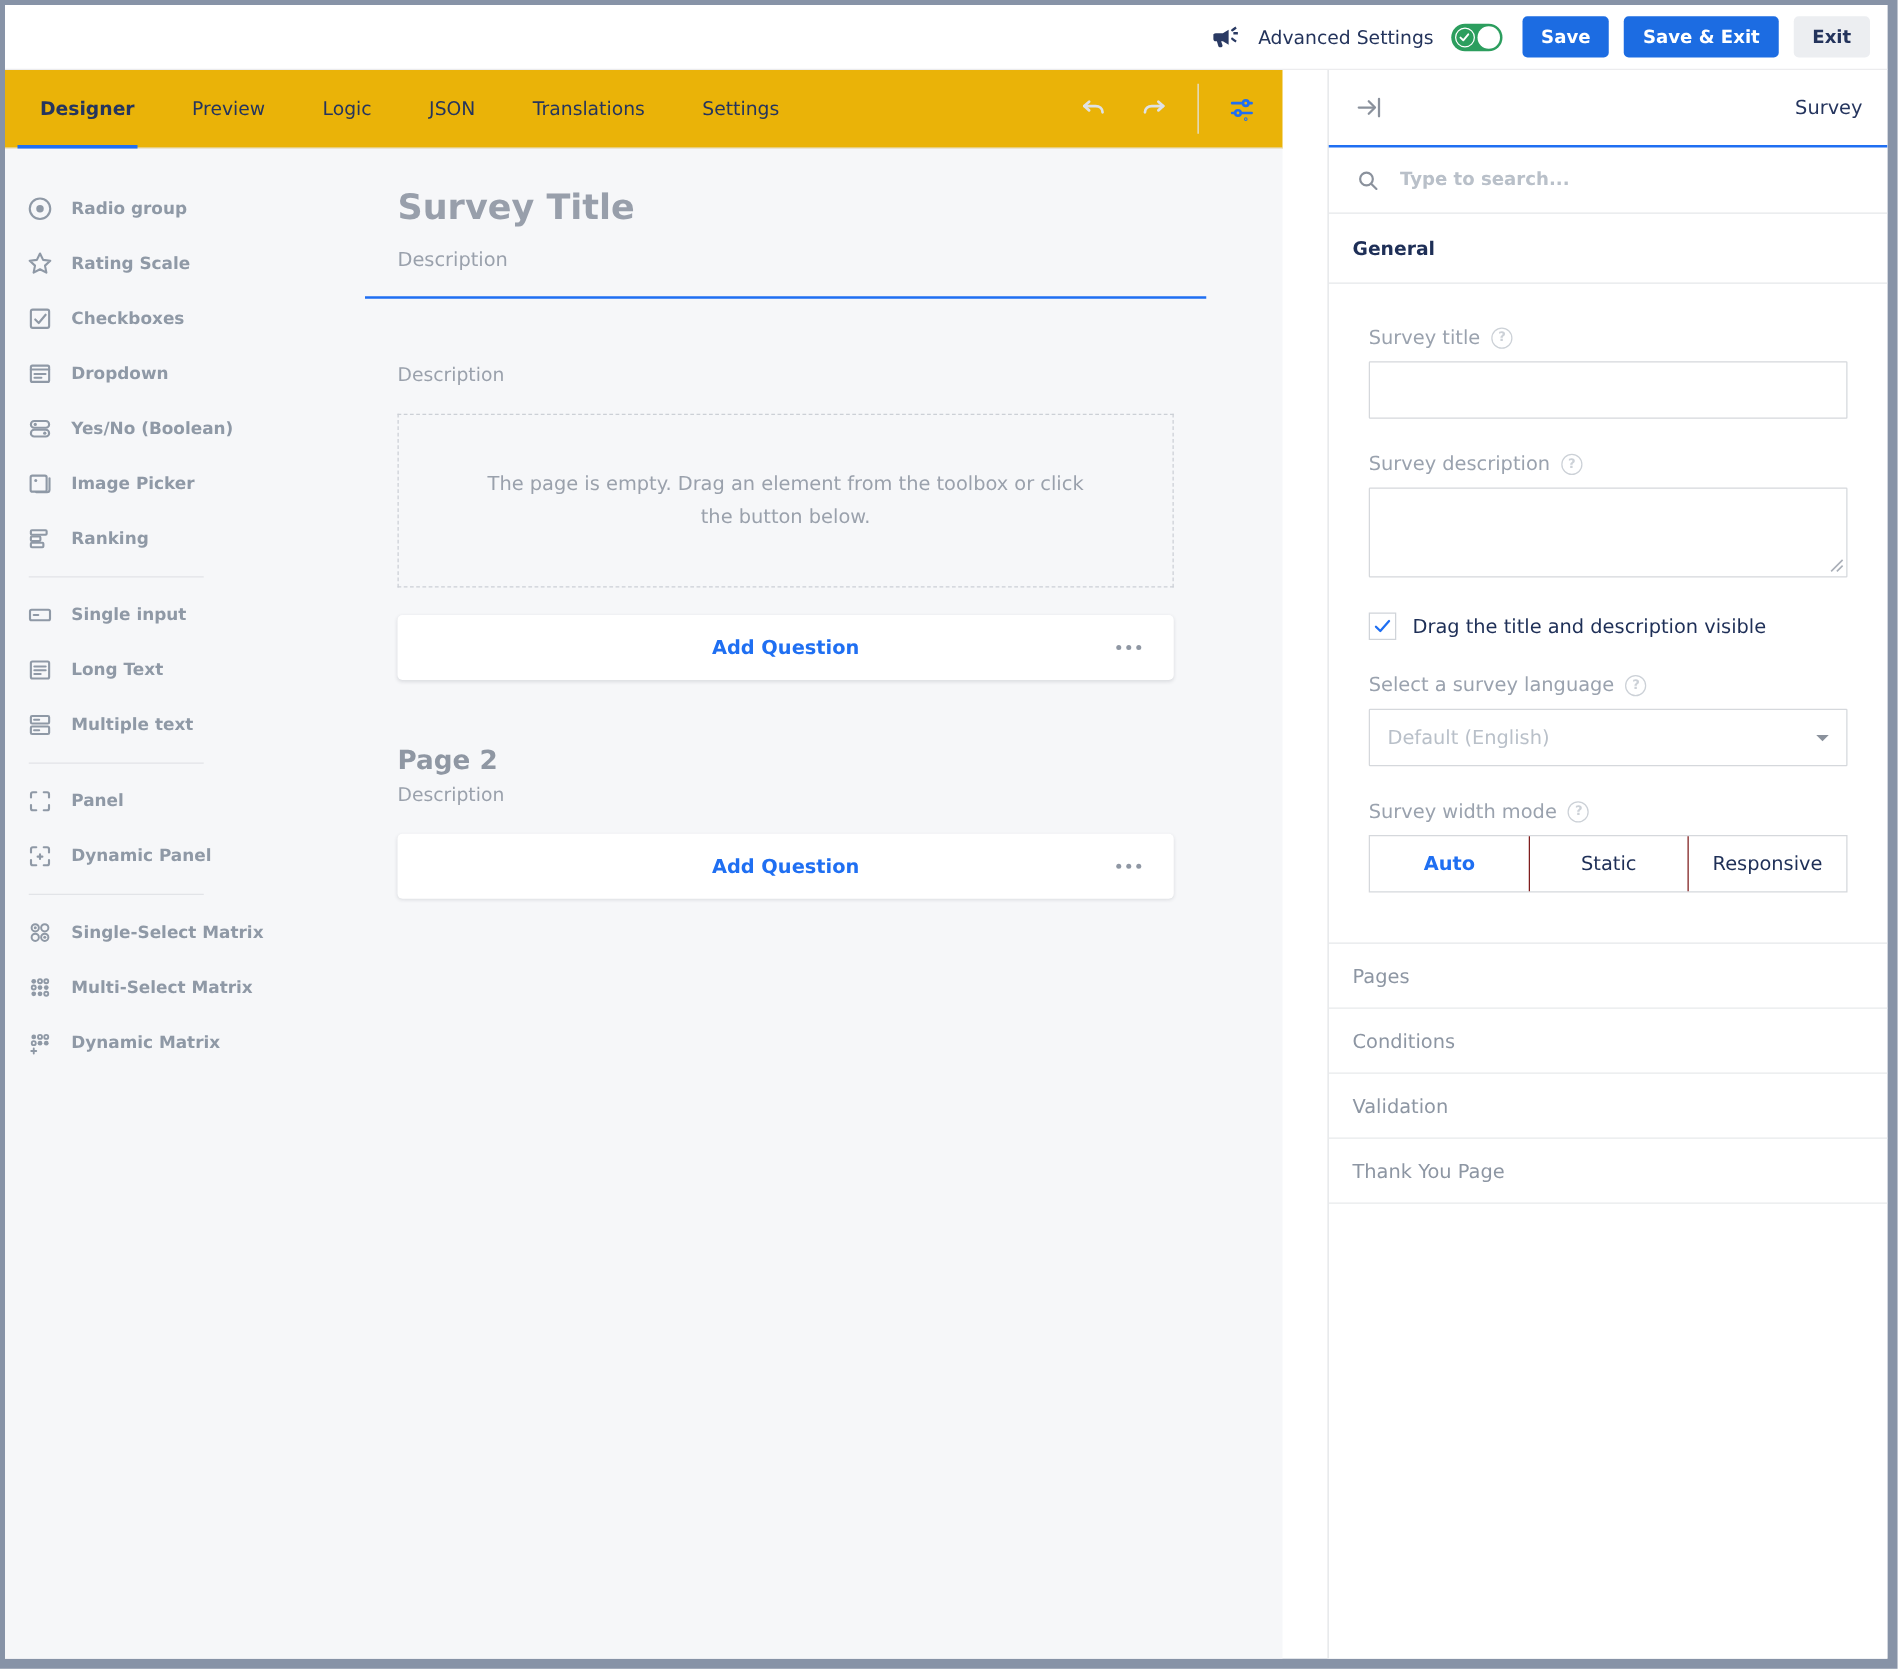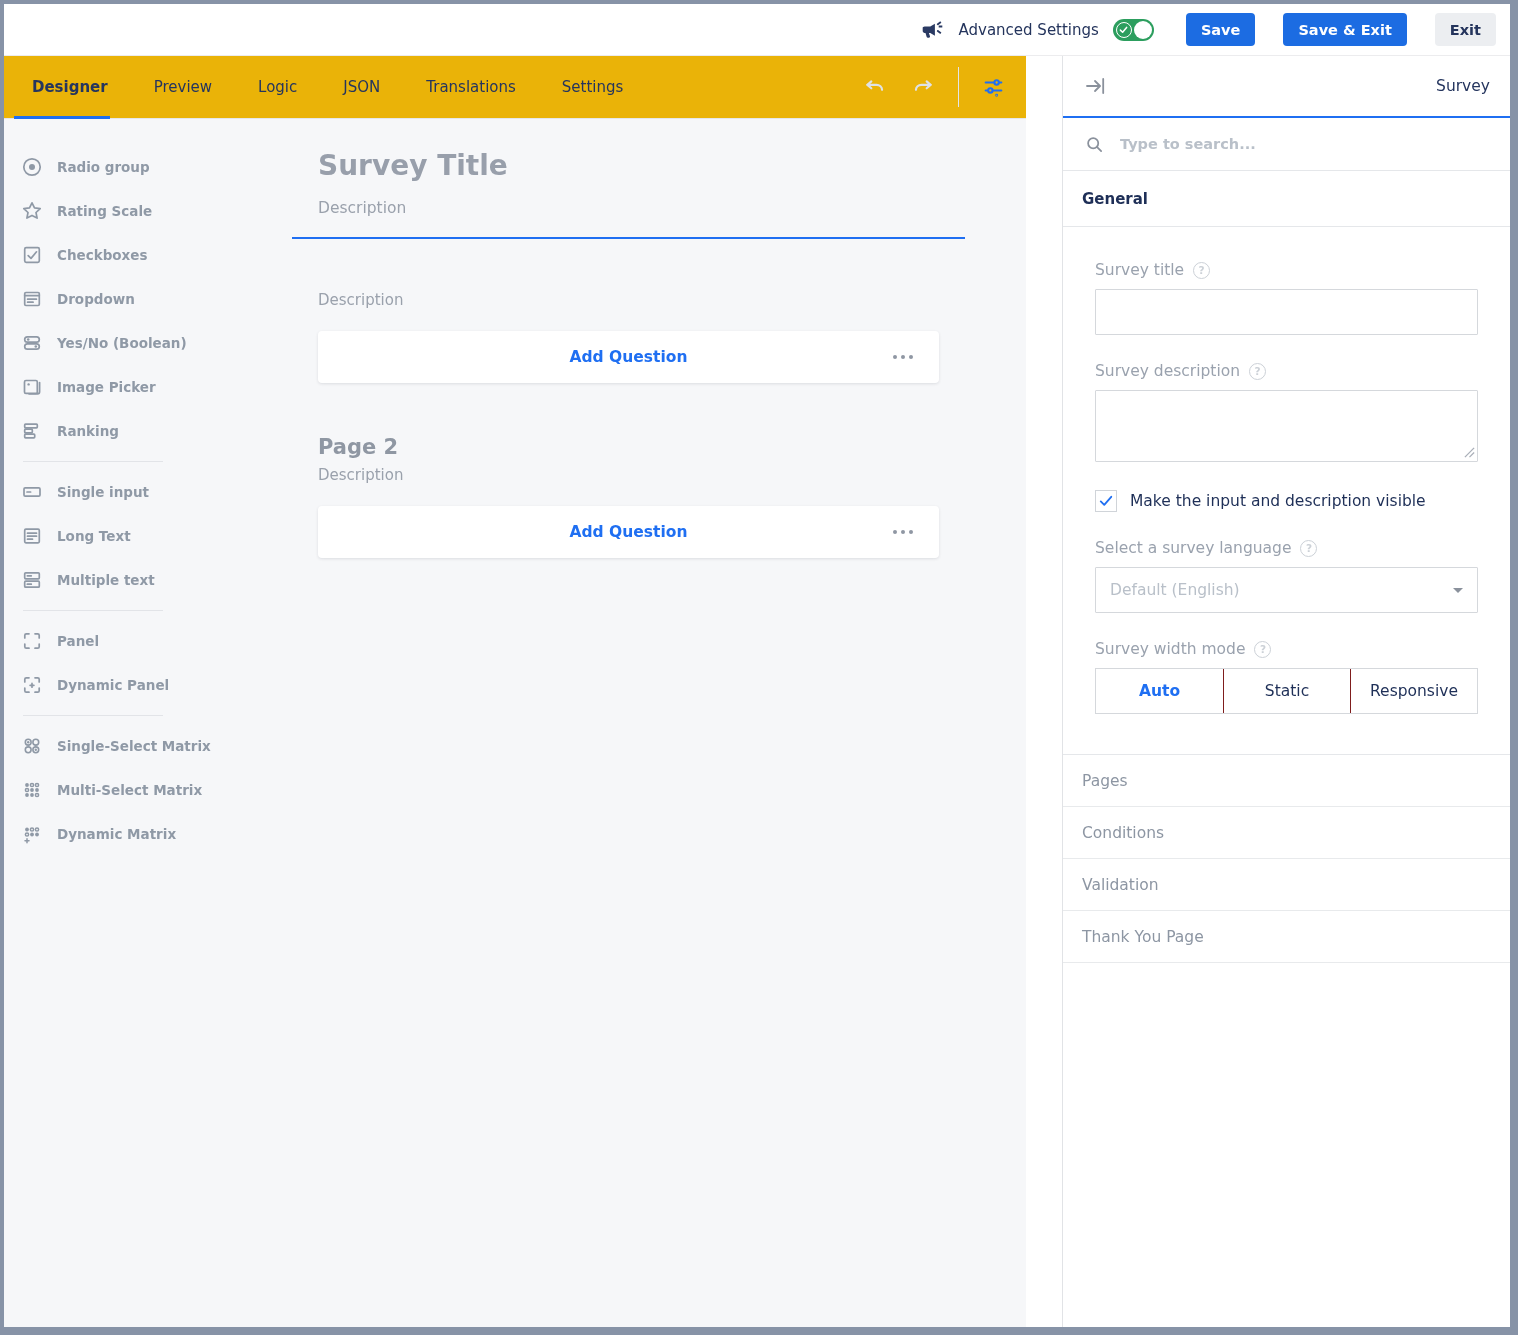--- a/index.html
+++ b/index.html
@@ -10,21 +10,21 @@
     -webkit-font-smoothing:antialiased;
   }
   .modal{
     position:absolute;left:4px;top:4px;right:8px;bottom:8px;
     background:#ffffff;display:flex;flex-direction:column;overflow:hidden;
   }
   
   .topbar{
     height:51px;flex:0 0 51px;background:#fff;border-bottom:1px solid #ececee;
     display:flex;align-items:center;justify-content:flex-end;
-    padding:0 14px 0 0;gap:16px;
+    padding:0 14px 0 0;gap:0;
   }
   .adv-wrap{display:flex;align-items:center;gap:14px;margin-right:16px;}
   .adv-label{color:#24345c;font-size:15px;font-weight:500;}
   .toggle{
     width:41px;height:22px;border-radius:11px;background:#2c9e5e;
     position:relative;cursor:pointer;flex:0 0 auto;
   }
   .toggle .chk{
     position:absolute;left:3px;top:3px;width:16px;height:16px;border-radius:50%;
     border:1.4px solid #fff;box-sizing:border-box;display:flex;align-items:center;justify-content:center;
@@ -390,20 +390,23 @@
 
         <div class="canvas">
           <div class="survey-header">
             <div class="svy-title">Survey Title</div>
             <div class="svy-desc">Description</div>
           </div>
           <div class="svy-underline"></div>
 
           <div class="page">
             <div class="page-desc">Description</div>
+            <div class="empty-box">
+              <div class="txt">The page is empty. Drag an element from the toolbox or click the button below.</div>
+            </div>
             <div class="add-card">
               <span class="add-lbl">Add Question</span>
               <span class="card-dots">
                   <i></i>
                   <i></i>
                   <i></i>
                 </span>
             </div>
           </div>
 
@@ -469,21 +472,21 @@
               </svg>
           </span>
         </div>
 
         <div class="check-row">
           <span class="checkbox">
             <svg width="16" height="14" viewBox="0 0 22 20" fill="none">
                 <path d="M3.5 10.5 8.5 15.5 18.5 4" stroke="#1f6ff2" stroke-width="2.6" stroke-linecap="round" stroke-linejoin="round"></path>
               </svg>
           </span>
-          <span class="lbl">Make the input and description visible</span>
+          <span class="lbl">Drag the title and description visible</span>
         </div>
 
         <div class="field-label mt26">
           <span>Select a survey language</span>
           <span class="help">?</span>
         </div>
         <div class="selectbox">
           <span class="val">Default (English)</span>
           <span class="caret"></span>
         </div>

